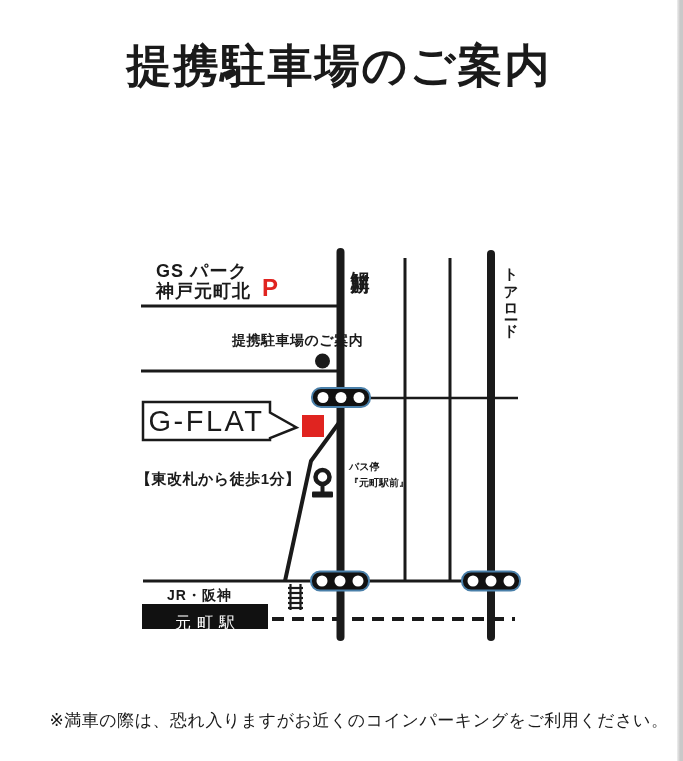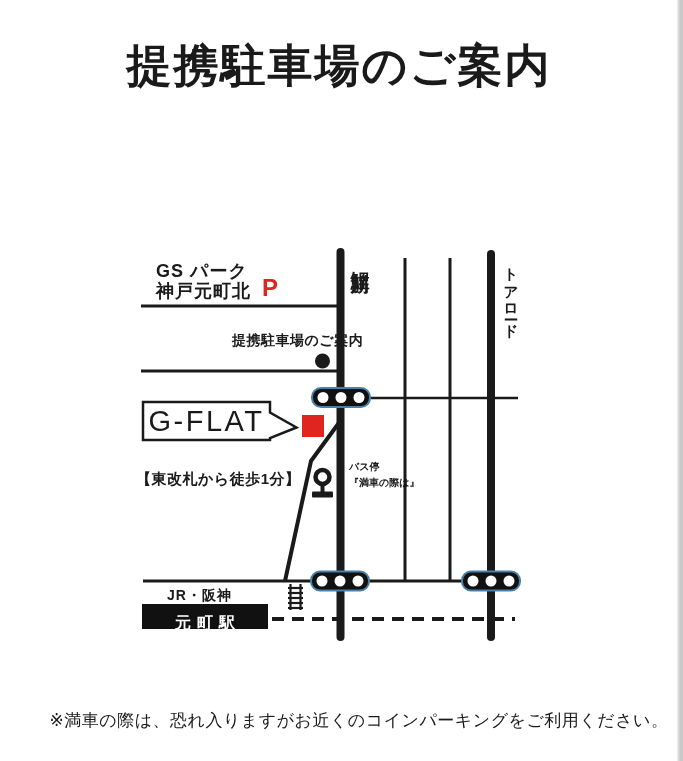--- a/index.html
+++ b/index.html
@@ -25,21 +25,21 @@
   .vlabel{writing-mode:vertical-rl;text-orientation:mixed;}
   #koikawa-label{left:347px;top:256px;font-size:19px;letter-spacing:2px;}
   #toa-label{left:501px;top:258px;font-size:14.5px;letter-spacing:1.5px;}
   #bank-label{left:232px;top:332px;font-size:14px;letter-spacing:0.5px;}
   #gflat-label{left:143px;top:402px;width:127px;height:38px;display:flex;align-items:center;justify-content:center;
     font-size:29px;font-weight:500;letter-spacing:2.5px;}
   #walk-note{left:136px;top:470px;font-size:15px;letter-spacing:0.5px;}
   #busstop-label{left:349px;top:459px;font-size:10px;line-height:16px;}
   #jr-label{left:167px;top:587px;font-size:14px;letter-spacing:1px;}
   #station-label{left:142px;top:604px;width:126px;height:38px;display:flex;align-items:center;justify-content:center;
-    color:#ffffff;font-size:16px;font-weight:bold;letter-spacing:6px;padding-left:6px;box-sizing:border-box;}
+    color:#ffffff;font-size:16px;font-weight:normal;letter-spacing:6px;padding-left:6px;box-sizing:border-box;}
   #footer-note{top:709px;left:0;width:678px;text-align:center;font-size:17px;font-weight:normal;letter-spacing:0.5px;padding-left:20px;}
   #page-edge{right:0;top:0;width:6px;height:761px;
     background:linear-gradient(to right,#efefef 0%,var(--page-edge-gray,#c9c9c9) 50%,var(--page-edge-gray,#c9c9c9) 100%);}
 </style>
 </head>
 <body>
 
 <div class="abs" id="page-title">提携駐車場のご案内</div>
 
 <div class="abs" id="subtitle">
@@ -118,21 +118,21 @@
 <div class="maplabel vlabel" id="koikawa-label">鯉川筋</div>
 <div class="maplabel vlabel" id="toa-label">トアロード</div>
 
 <div class="maplabel" id="bank-label">提携駐車場のご案内</div>
 
 <div class="maplabel" id="gflat-label">G-FLAT</div>
 <div class="maplabel" id="walk-note">【東改札から徒歩1分】</div>
 
 <div class="maplabel" id="busstop-label">
   <div>バス停</div>
-  <div>『満車の際は』</div>
+  <div>『元町駅前』</div>
 </div>
 
 <div class="maplabel" id="jr-label">JR・阪神</div>
 <div class="abs" id="station-label">元町駅</div>
 
 <div class="abs" id="footer-note">※満車の際は、恐れ入りますがお近くのコインパーキングをご利用ください。</div>
 
 <div class="abs" id="page-edge"></div>
 
 </body></html>

